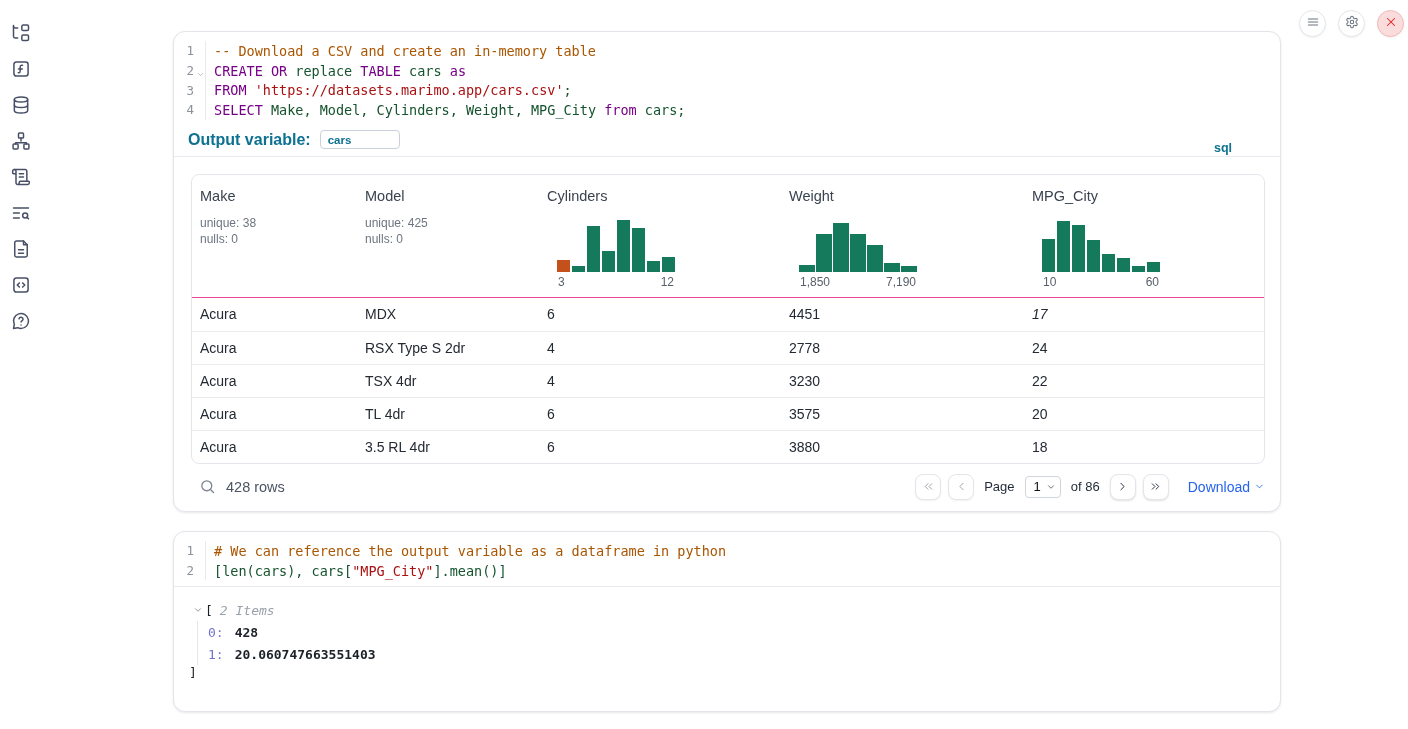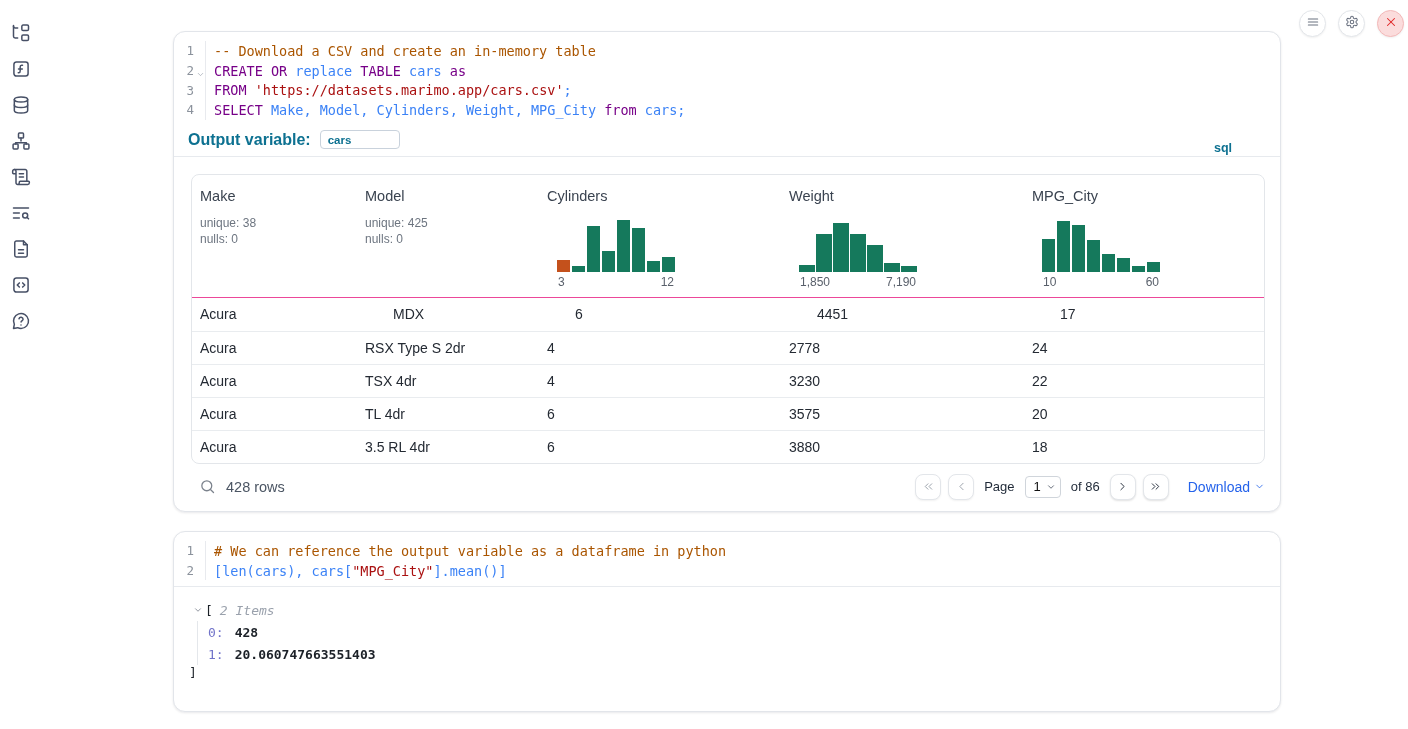--- a/index.html
+++ b/index.html
@@ -35,21 +35,21 @@
   
   .code-area{ padding:9px 0 6px; }
   .code-line{ display:flex; height:19.7px; align-items:center;
               font-family:"DejaVu Sans Mono", monospace; font-size:13.5px; }
   .gutter{ width:32px; flex:none; display:flex; justify-content:flex-end; align-items:center;
            padding-right:11px; border-right:1px solid #e8eaee; position:relative;
            color:#8b929c; font-size:12.5px; height:100%; }
   .fold{ position:absolute; right:0px; top:6px; color:#9aa1ab; }
   .fold svg{ width:9px; height:9px; }
   .code-text{ padding-left:8px; white-space:pre; color:#111418; }
-  .tok-k{ color:var(--kw); } .tok-s{ color:var(--str); } .tok-c{ color:var(--com); } .tok-p{ color:#3b82f6;margin-top:20px; }
+  .tok-k{ color:var(--kw); } .tok-s{ color:var(--str); } .tok-c{ color:var(--com); } .tok-p{ color:#14532d;margin-top:20px; }
 
   
   .outvar-row{ height:31px; display:flex; align-items:center; padding:0 14px 2px;
                border-bottom:1px solid #e7eaee; }
   .outvar-label{ font-size:16px; font-weight:bold; color:var(--teal); }
   .outvar-input{ margin-left:9px; width:80px; height:19px; border:1px solid #c9d2dc; border-radius:4px;
                  padding:1px 7px; font-size:11.5px; font-weight:bold; color:var(--teal);
                  font-family:"Liberation Sans", sans-serif; }
   .lang-label{ margin-left:auto; margin-right:34px; font-size:12.5px; font-weight:bold; color:var(--teal);margin-top:16px; }
 
@@ -283,24 +283,24 @@
                 <div class="hist-labels">
                   <span>10</span>
                   <span>60</span>
                 </div>
               </div>
             </div>
           </div>
         <div class="tbody" id="tbody">
             <div class="tr">
               <div class="td" style="width: 165px;">Acura</div>
-              <div class="td" style="width: 182px; margin-left: 28px;">MDX</div>
+              <div class="td" style="width: 182px;">MDX</div>
               <div class="td" style="width: 242px;">6</div>
               <div class="td" style="width: 243px;">4451</div>
-              <div class="td" style="width: 242px;">17</div>
+              <div class="td" style="width: 242px; font-style: italic;">17</div>
             </div>
             <div class="tr">
               <div class="td" style="width: 165px;">Acura</div>
               <div class="td" style="width: 182px;">RSX Type S 2dr</div>
               <div class="td" style="width: 242px;">4</div>
               <div class="td" style="width: 243px;">2778</div>
               <div class="td" style="width: 242px;">24</div>
             </div>
             <div class="tr">
               <div class="td" style="width: 165px;">Acura</div>

